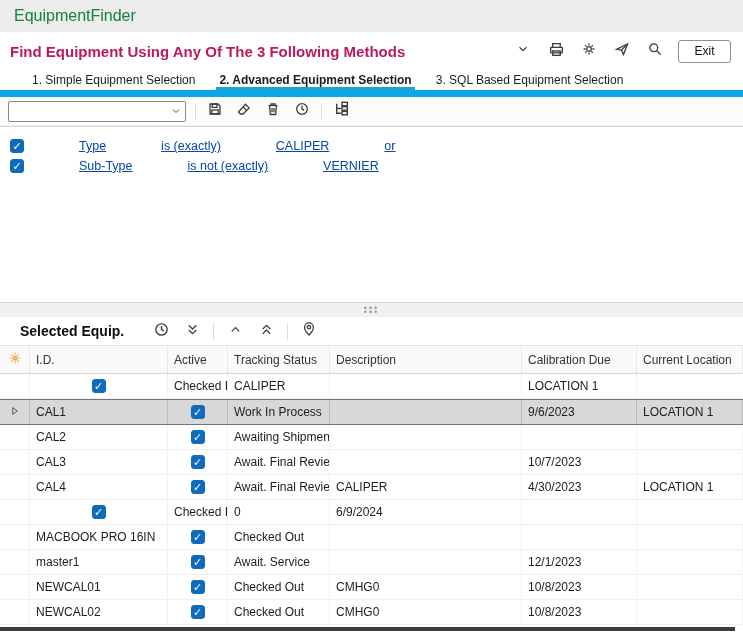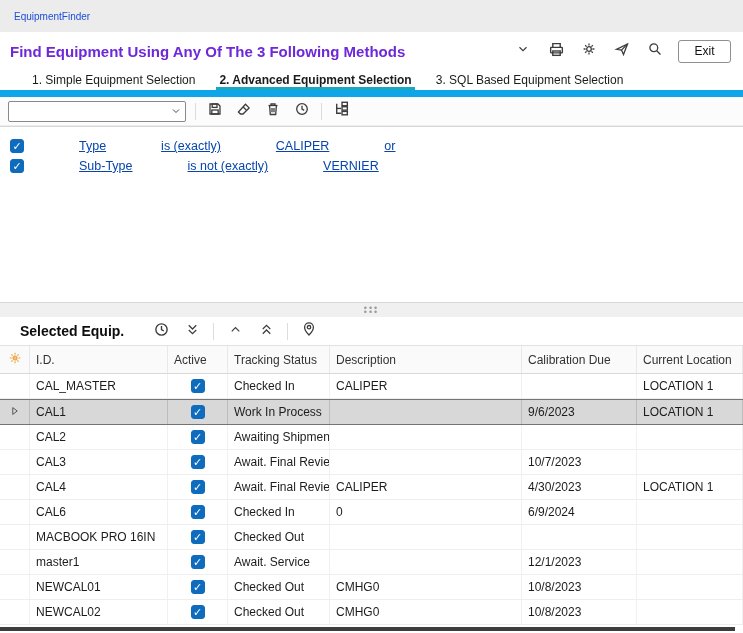--- a/index.html
+++ b/index.html
@@ -4,25 +4,25 @@
 <style>
   * { box-sizing: border-box; }
   html,body { margin:0; padding:0; }
   body {
     width:743px; height:633px; overflow:hidden; position:relative;
     font-family:"Liberation Sans", sans-serif; background:#ffffff; color:#1c1c1c;
   }
 
   
   .titlebar { height:32px; background:#ececec; display:flex; align-items:center; padding-left:14px; }
-  .titlebar .app-title { font-size:10px; color:#1d4ed8; }
+  .titlebar .app-title { font-size:16px; color:#15803d; }
 
   
   .headerbar { height:38px; background:#fff; display:flex; align-items:center; padding:0 12px 0 10px; }
-  .headerbar .page-title { font-size:15px; font-weight:bold; color:#6d28d9; }
+  .headerbar .page-title { font-size:15px; font-weight:bold; color:#be185d; }
   .header-tools { margin-left:auto; display:flex; align-items:center; gap:13px; }
   .iconbtn { width:20px; height:20px; display:flex; align-items:center; justify-content:center; cursor:pointer; }
   .iconbtn svg { stroke:#3c3c3c; fill:none; stroke-width:1.3; }
   .exit-btn { min-width:53px; height:23px; border:1px solid #8f8f8f; border-radius:3px; background:#fff;
     font-size:12px; color:#111; display:flex; align-items:center; justify-content:center; cursor:pointer; }
 
   
   .tabstrip { height:27px; display:flex; align-items:stretch; padding-left:20px; background:#fff; border-bottom:7px solid #0ea5e9; }
   .tab { padding:0 12px; font-size:12px; color:#1b1b1b; display:flex; align-items:center; position:relative; cursor:pointer; white-space:nowrap; }
   .tab.active { font-weight:bold; }
@@ -271,21 +271,20 @@
     <div class="hcell">I.D.</div>
     <div class="hcell">Active</div>
     <div class="hcell">Tracking Status</div>
     <div class="hcell">Description</div>
     <div class="hcell">Calibration Due</div>
     <div class="hcell">Current Location</div>
   </div>
 
   <div class="grow">
     <div class="cell c-sel"></div>
-    <div class="cell">CAL_MASTER</div>
     <div class="cell c-active">
         <span class="cb">✓</span>
       </div>
     <div class="cell">Checked In</div>
     <div class="cell">CALIPER</div>
     <div class="cell"></div>
     <div class="cell">LOCATION 1</div>
   </div>
 
   <div class="grow selected">
@@ -337,21 +336,20 @@
         <span class="cb">✓</span>
       </div>
     <div class="cell">Await. Final Reviev</div>
     <div class="cell">CALIPER</div>
     <div class="cell">4/30/2023</div>
     <div class="cell">LOCATION 1</div>
   </div>
 
   <div class="grow">
     <div class="cell c-sel"></div>
-    <div class="cell">CAL6</div>
     <div class="cell c-active">
         <span class="cb">✓</span>
       </div>
     <div class="cell">Checked In</div>
     <div class="cell">0</div>
     <div class="cell">6/9/2024</div>
     <div class="cell"></div>
   </div>
 
   <div class="grow">

